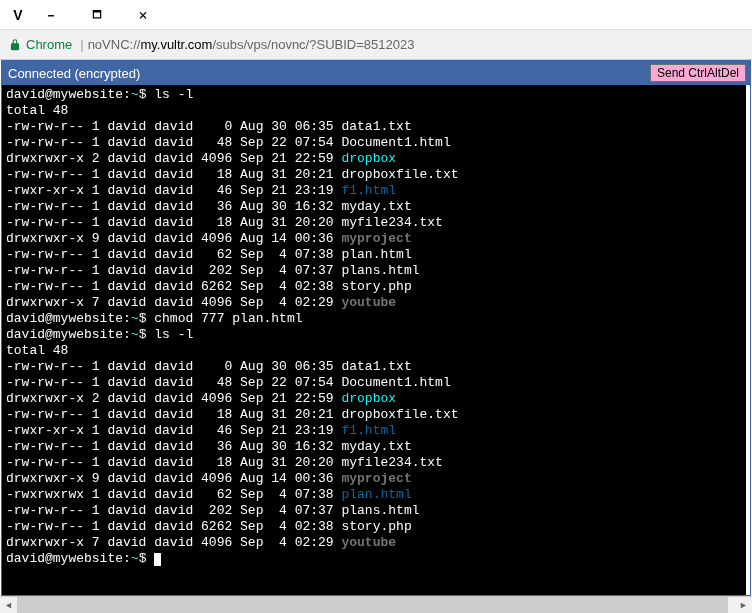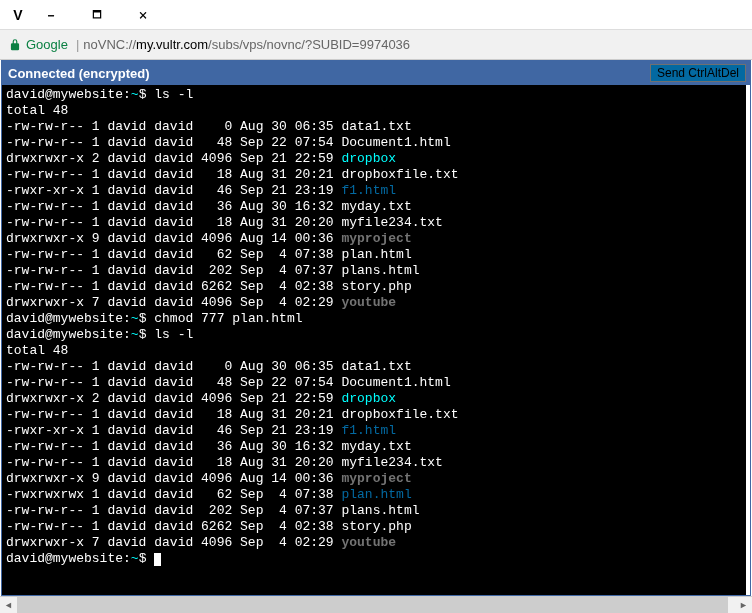--- a/index.html
+++ b/index.html
@@ -9,22 +9,22 @@
   .titlebar-title { font-size: 12px; color: #000; margin-left: 6px; flex: 1; }
   .win-controls { display: flex; height: 100%; }
   .win-btn { width: 46px; height: 30px; display: flex; align-items: center; justify-content: center; font-size: 10px; font-family: "Segoe UI Symbol"; cursor: pointer; }
   .addrbar { height: 30px; background: #f1f1f1; display: flex; align-items: center; border-bottom: 1px solid #ccc; padding: 0 8px; }
   .secure-lock { width: 14px; height: 14px; margin-right: 4px; }
   .secure-text { font-size: 13px; color: #0b8043; margin-right: 4px; }
   .url-divider { color: #999; margin: 0 4px; font-size: 13px; }
   .url { font-size: 13px; color: #666; }
   .url .domain { color: #000; margin-top: 16px; }
   .vnc-bar { height: 24px; background: #4067a3; color: #fff; display: flex; align-items: center; justify-content: space-between; padding: 0 4px 0 6px; font-size: 13px; }
-  .vnc-bar .status { font-weight: bold; }
-  .vnc-btn { background: #0369a1; color: #000; border: 1px solid #707070; font-size: 12px; padding: 1px 6px; cursor: pointer; font-family: Arial; }
+  .vnc-bar .status { font-weight: normal; }
+  .vnc-btn { background: #f9a8d4; color: #000; border: 1px solid #707070; font-size: 12px; padding: 1px 6px; cursor: pointer; font-family: Arial; }
   .terminal { background: #000; color: #fff; font-family: "Consolas", "Courier New", monospace; font-size: 13px; line-height: 16px; padding: 2px 4px; width: 744px; height: 510px; overflow: auto; white-space: pre; }
   .p { color: #ffffff; } 
   .w { color: #ffffff; }
   .c { color: #00ffff; } 
   .g { color: #0369a1; } 
   .b { color: #737373; font-weight: bold; }
   .scrollbar-h { height: 17px; background: #f1f1f1; border-top: 1px solid #ccc; position: relative; display: flex; align-items: center; }
   .sb-btn { width: 17px; height: 17px; display: flex; align-items: center; justify-content: center; font-size: 9px; color: #666; }
   .sb-track { flex: 1; height: 100%; position: relative; }
   .sb-thumb { position: absolute; left: 0; width: 99%; height: 100%; background: #cdcdcd; }
@@ -42,23 +42,23 @@
       <div class="win-btn">🗕</div>
       <div class="win-btn">🗖</div>
       <div class="win-btn close">🗙</div>
     </div>
   </div>
 
   <div class="addrbar">
     <svg class="secure-lock" viewBox="0 0 24 24">
         <path fill="#0b8043" d="M12 2a4 4 0 0 0-4 4v3H7a2 2 0 0 0-2 2v8a2 2 0 0 0 2 2h10a2 2 0 0 0 2-2v-8a2 2 0 0 0-2-2h-1V6a4 4 0 0 0-4-4zm-2 4a2 2 0 1 1 4 0v3h-4V6z"></path>
       </svg>
-    <span class="secure-text">Google</span>
+    <span class="secure-text">Chrome</span>
     <span class="url-divider">|</span>
-    <span class="url"><span>noVNC</span>://<span class="domain">my.vultr.com</span><span>/subs/vps/novnc/?SUBID=9974036</span></span>
+    <span class="url"><span>noVNC</span>://<span class="domain">my.vultr.com</span><span>/subs/vps/novnc/?SUBID=8512023</span></span>
   </div>
 
   <div class="page-wrap">
     <div class="vnc-bar">
       <span class="status">Connected (encrypted)</span>
       <button class="vnc-btn">Send CtrlAltDel</button>
     </div>
     <div class="terminal" id="term"><span class="p">david@mywebsite</span><span class="w">:</span><span class="c">~</span><span class="w">$ </span><span class="w">ls -l</span>
 <span class="w">total 48</span>
 <span class="w">-rw-rw-r-- 1 david david    0 Aug 30 06:35 </span><span class="w">data1.txt</span>

